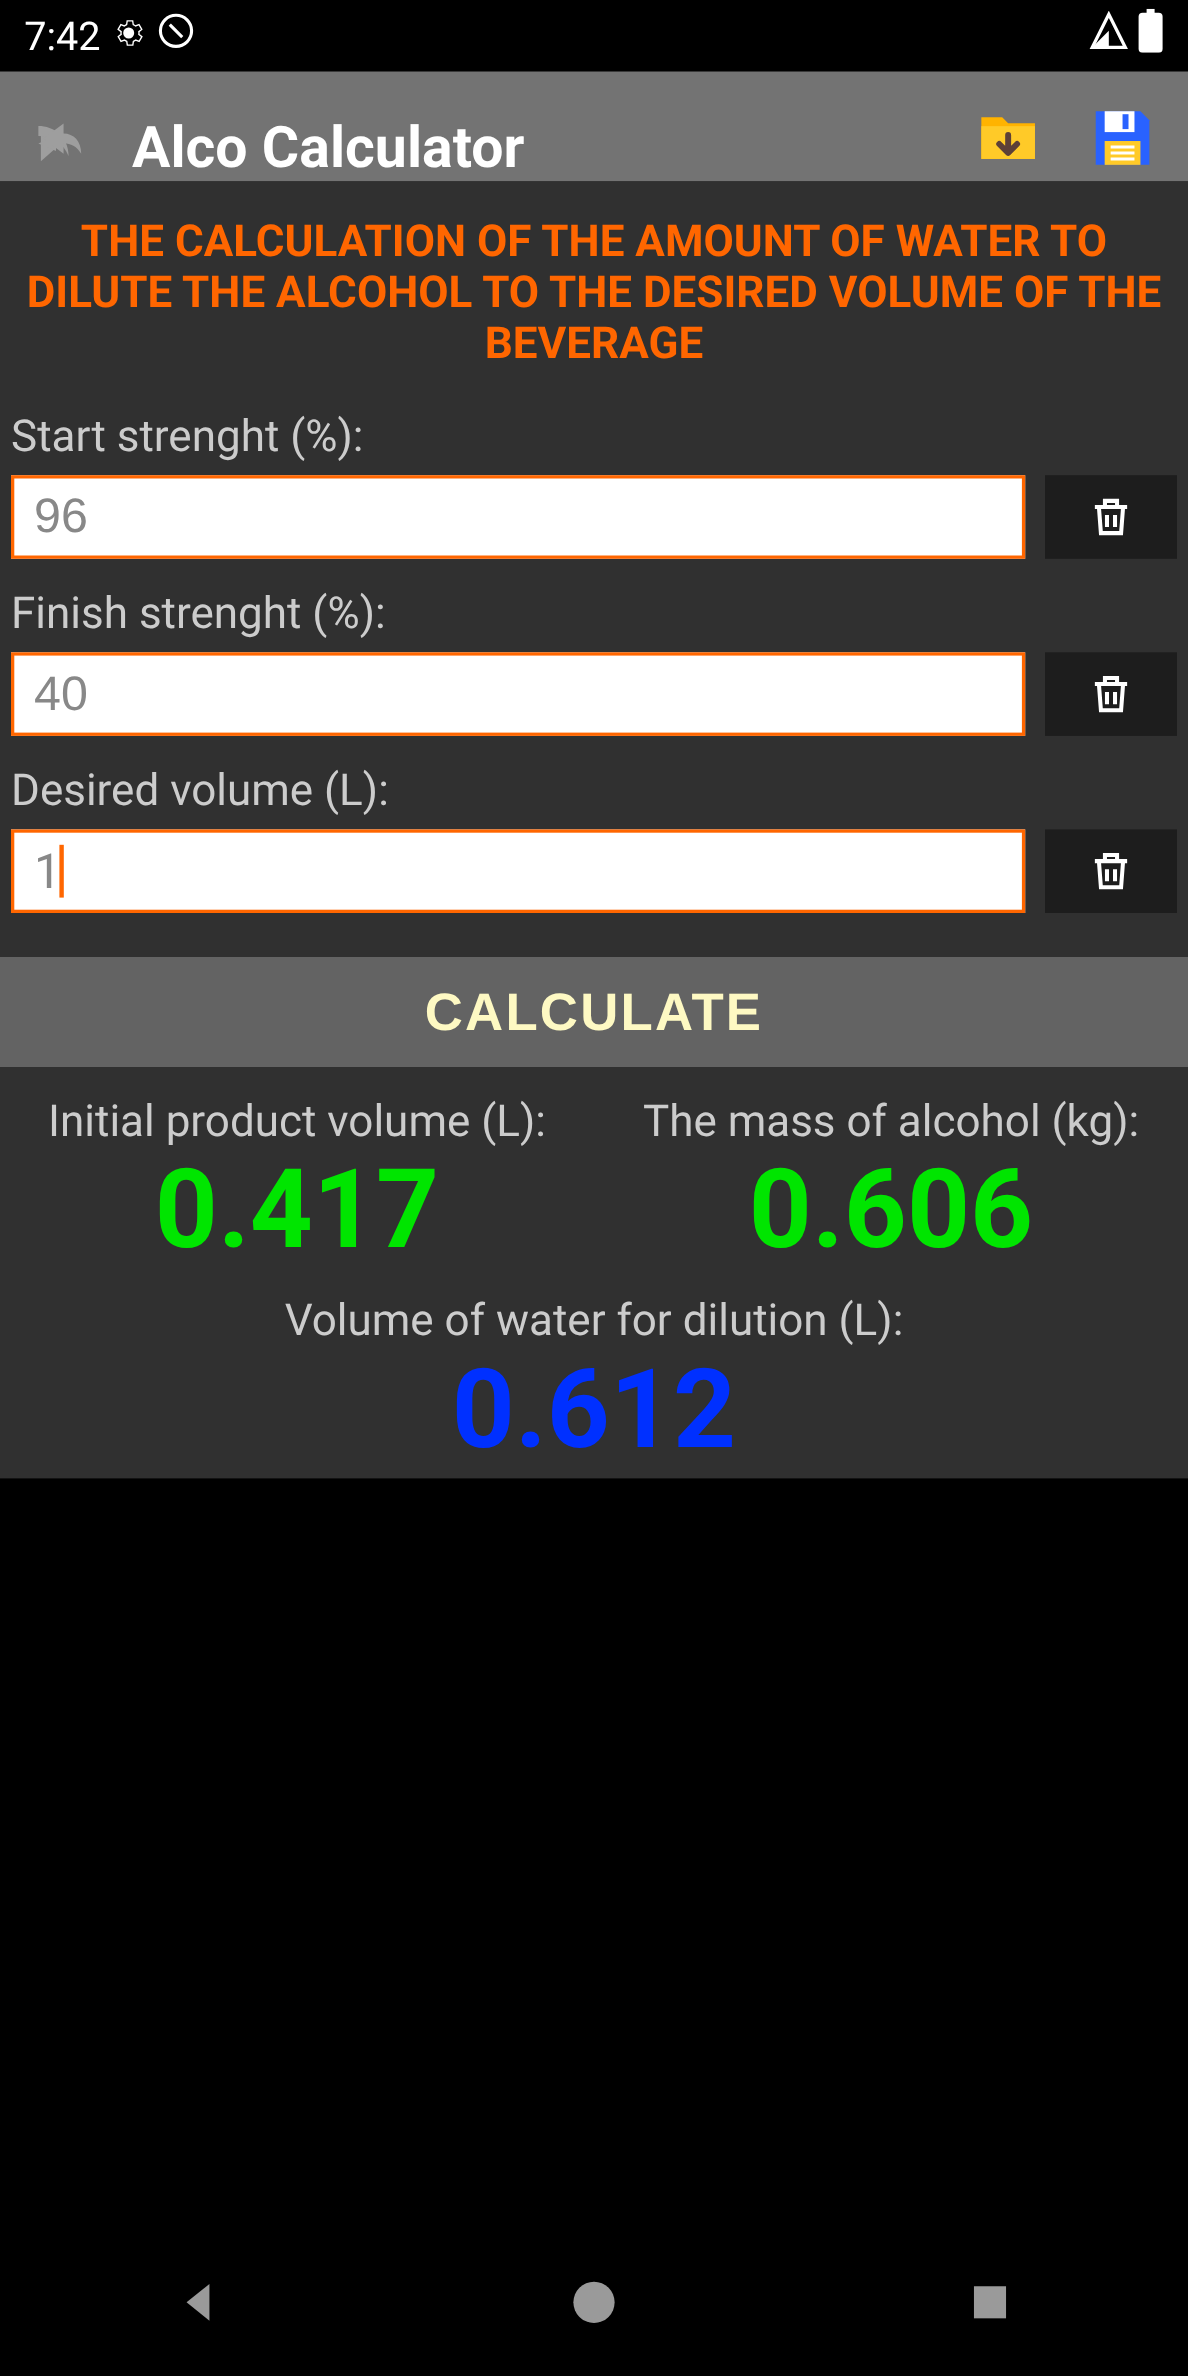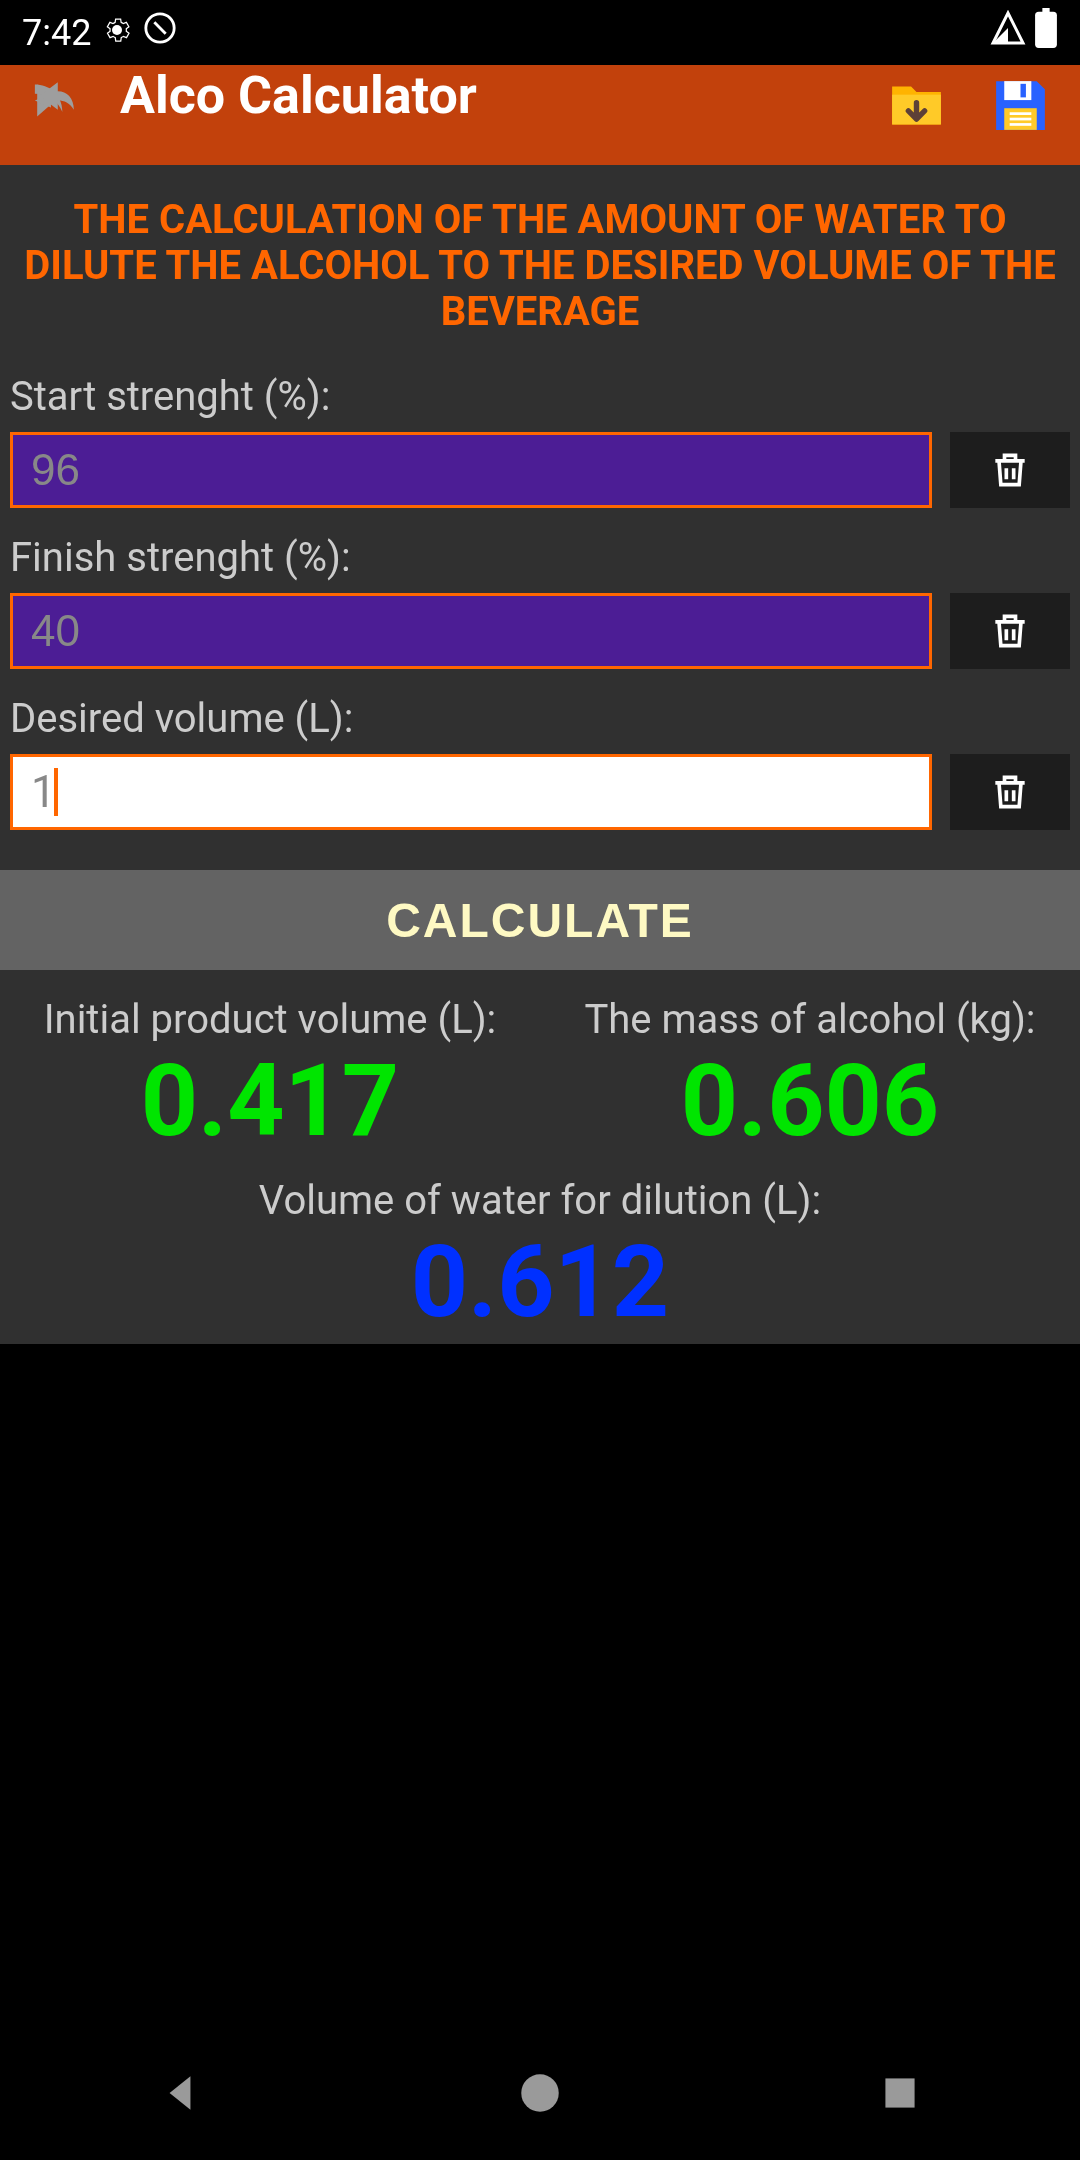--- a/index.html
+++ b/index.html
@@ -17,23 +17,23 @@
     display: flex;
     align-items: center;
     justify-content: space-between;
     padding: 0 22px;
     font-size: 36px;
   }
   .status-left { display: flex; align-items: center; gap: 11px; }
   .status-right { display: flex; align-items: center; gap: 8px; }
   .app-bar {
     height: 100px;
-    background: #c2410c;
-    display: flex;
-    align-items: flex-start;
+    background: #737373;
+    display: flex;
+    align-items: flex-end;
     padding: 0 20px;
   }
   .back-arrow {
     width: 70px;
     height: 70px;
     display: flex;
     align-items: center;
     justify-content: center;
     margin-right: 30px;
   }
@@ -71,21 +71,21 @@
     padding: 8px 0 12px 0;
   }
   .input-row {
     display: flex;
     gap: 18px;
     margin-bottom: 18px;
   }
   .text-input {
     flex: 1;
     height: 76px;
-    background: #4c1d95;
+    background: #ffffff;
     border: 3px solid #ff6600;
     color: #888;
     font-size: 44px;
     padding: 12px 18px;
     outline: none;
   }
   .trash-btn {
     width: 120px;
     height: 76px;
     background: #1d1d1d;

